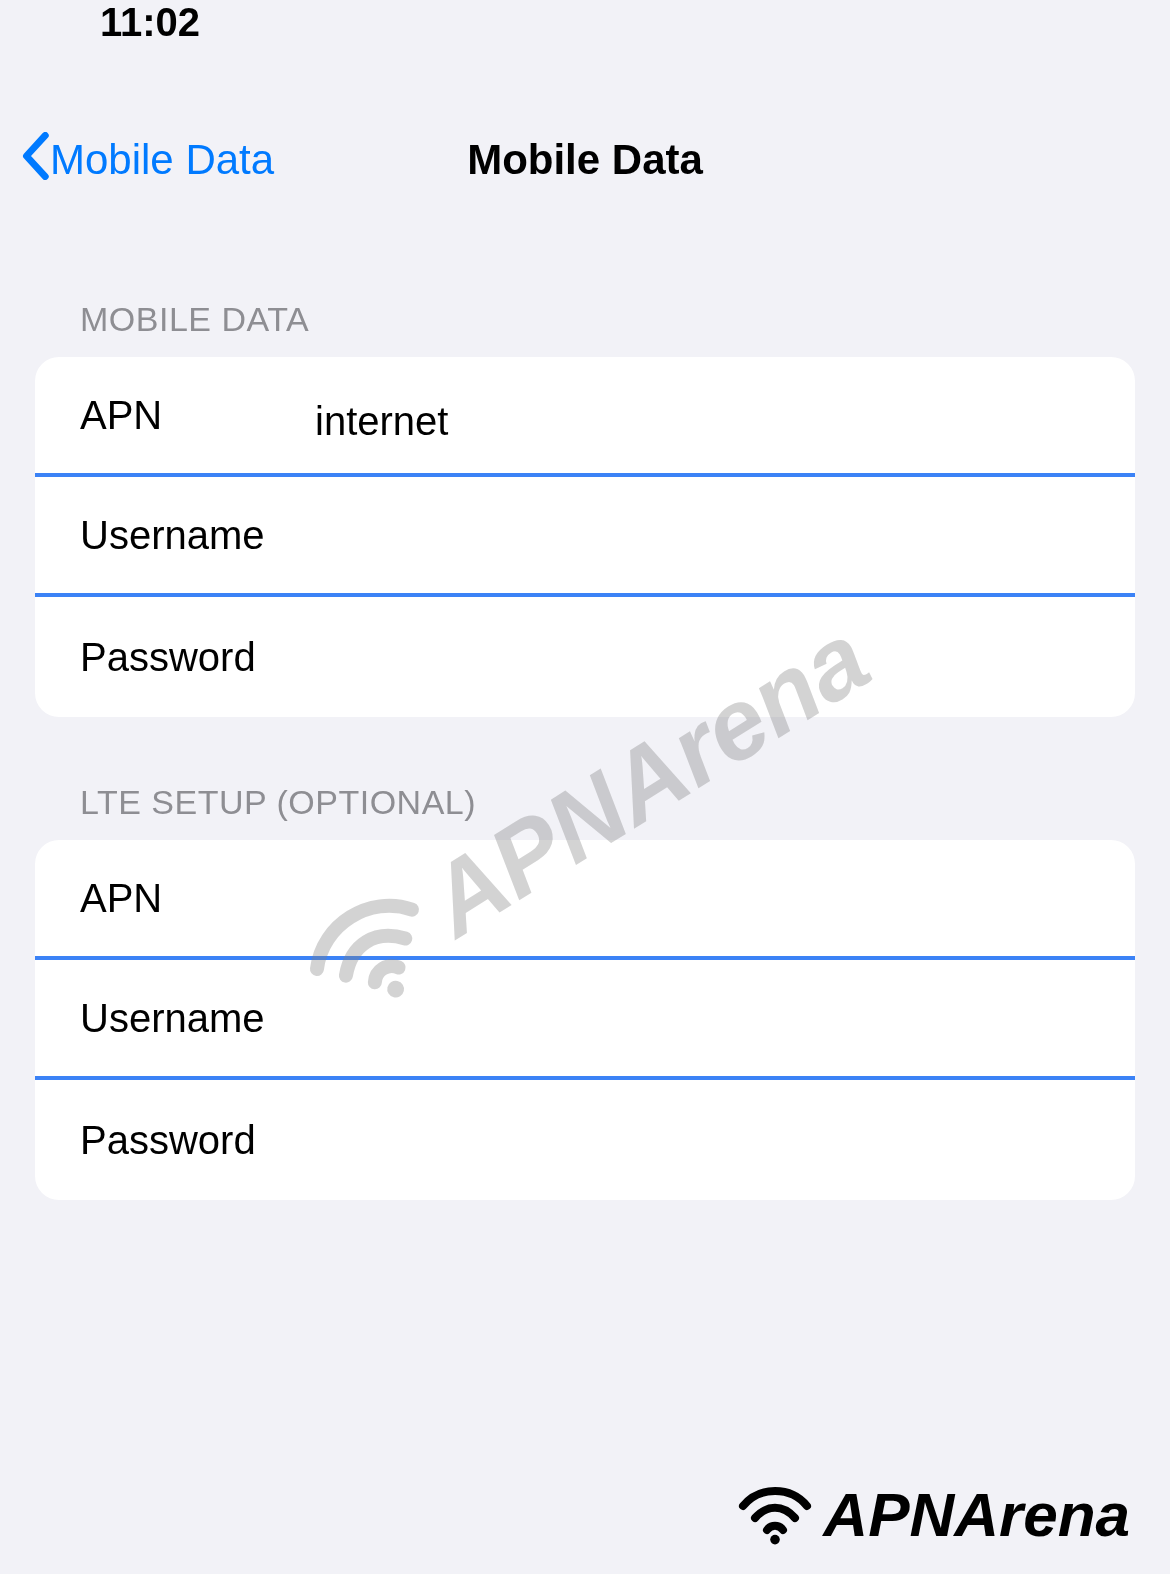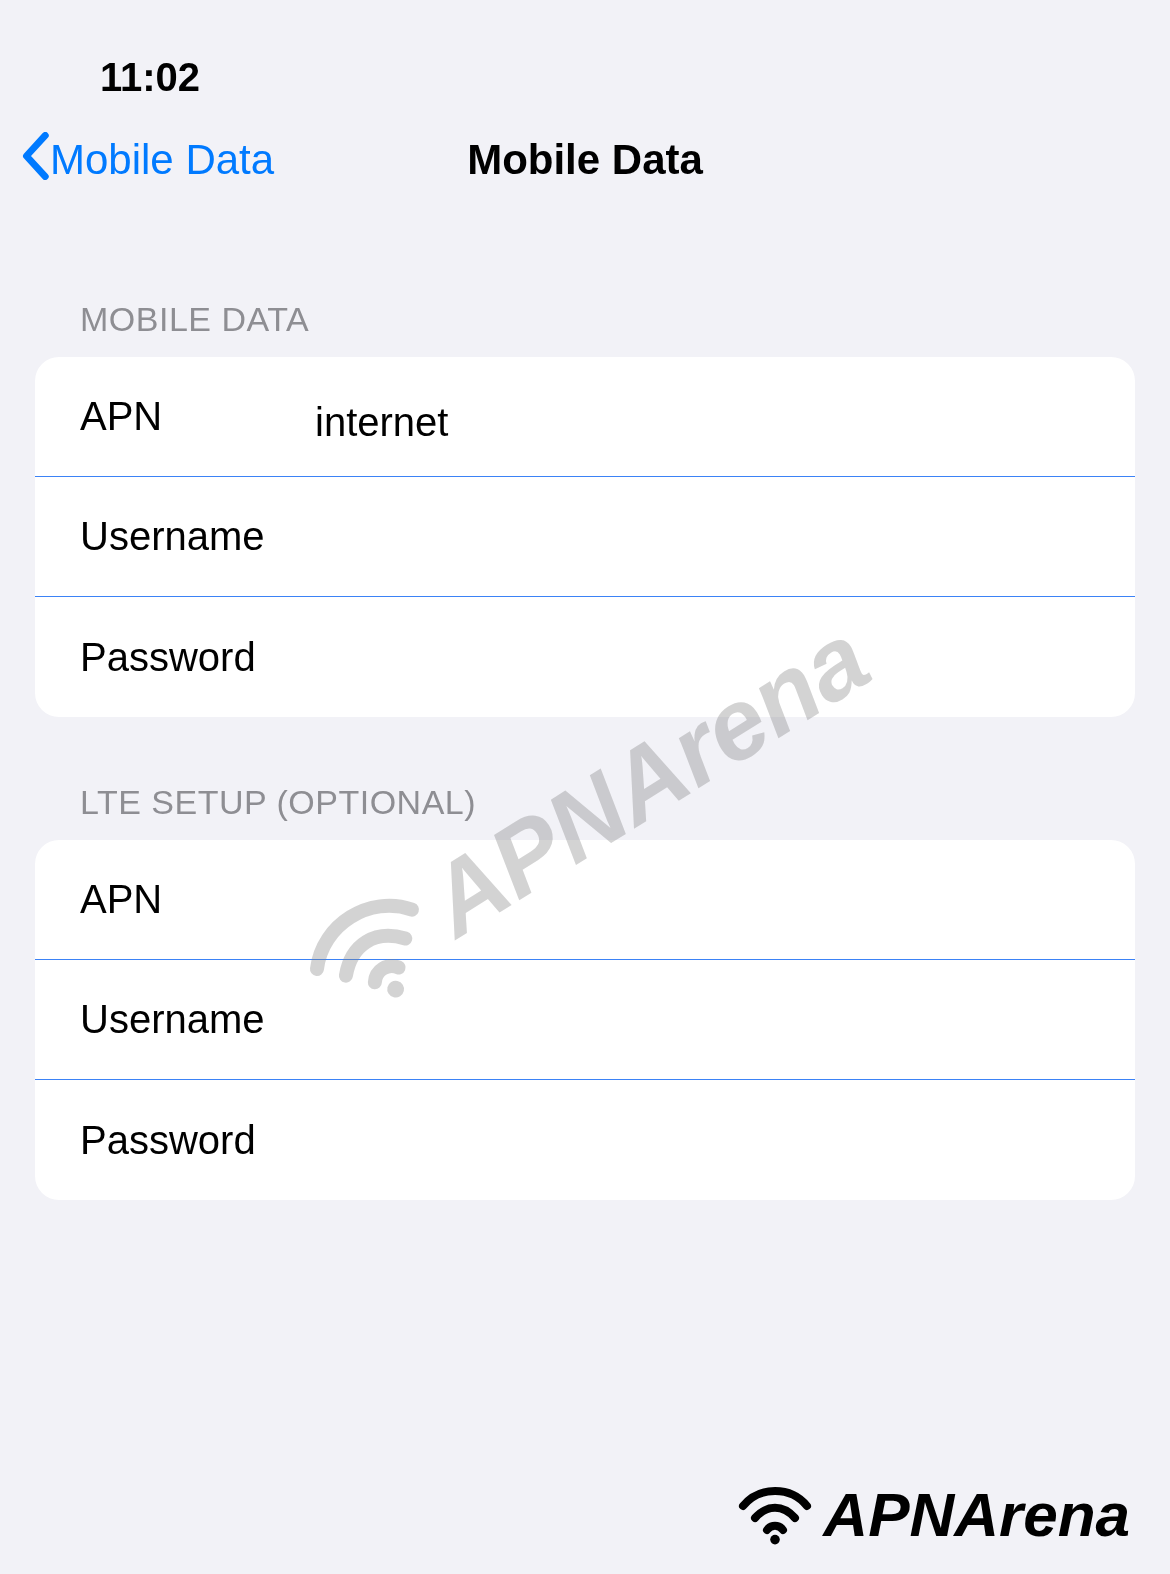--- a/index.html
+++ b/index.html
@@ -12,21 +12,21 @@
       background-color: #f2f2f7;
       width: 1170px;
       height: 1574px;
       overflow: hidden;
       position: relative;
     }
     .status-bar {
       height: 100px;
       display: flex;
       justify-content: space-between;
-      align-items: flex-end;
+      align-items: flex-start;
       padding: 0 50px 0 100px;
     }
     .status-time {
       font-size: 40px;
       font-weight: 600;
       color: #000;
     }
     .status-right {
       display: flex;
       align-items: center;
@@ -127,21 +127,21 @@
     .group {
       background-color: #fff;
       border-radius: 24px;
       overflow: hidden;
     }
     .row {
       display: flex;
       align-items: center;
       height: 120px;
       padding: 0 45px;
-      border-bottom: 1px solid #3b82f6;
+      border-bottom: 4px solid #3b82f6;
     }
     .row:last-child {
       border-bottom: none;
     }
     .row-label {
       font-size: 40px;
       font-weight: 400;
       color: #000;
       width: 235px;
       flex-shrink: 0;

